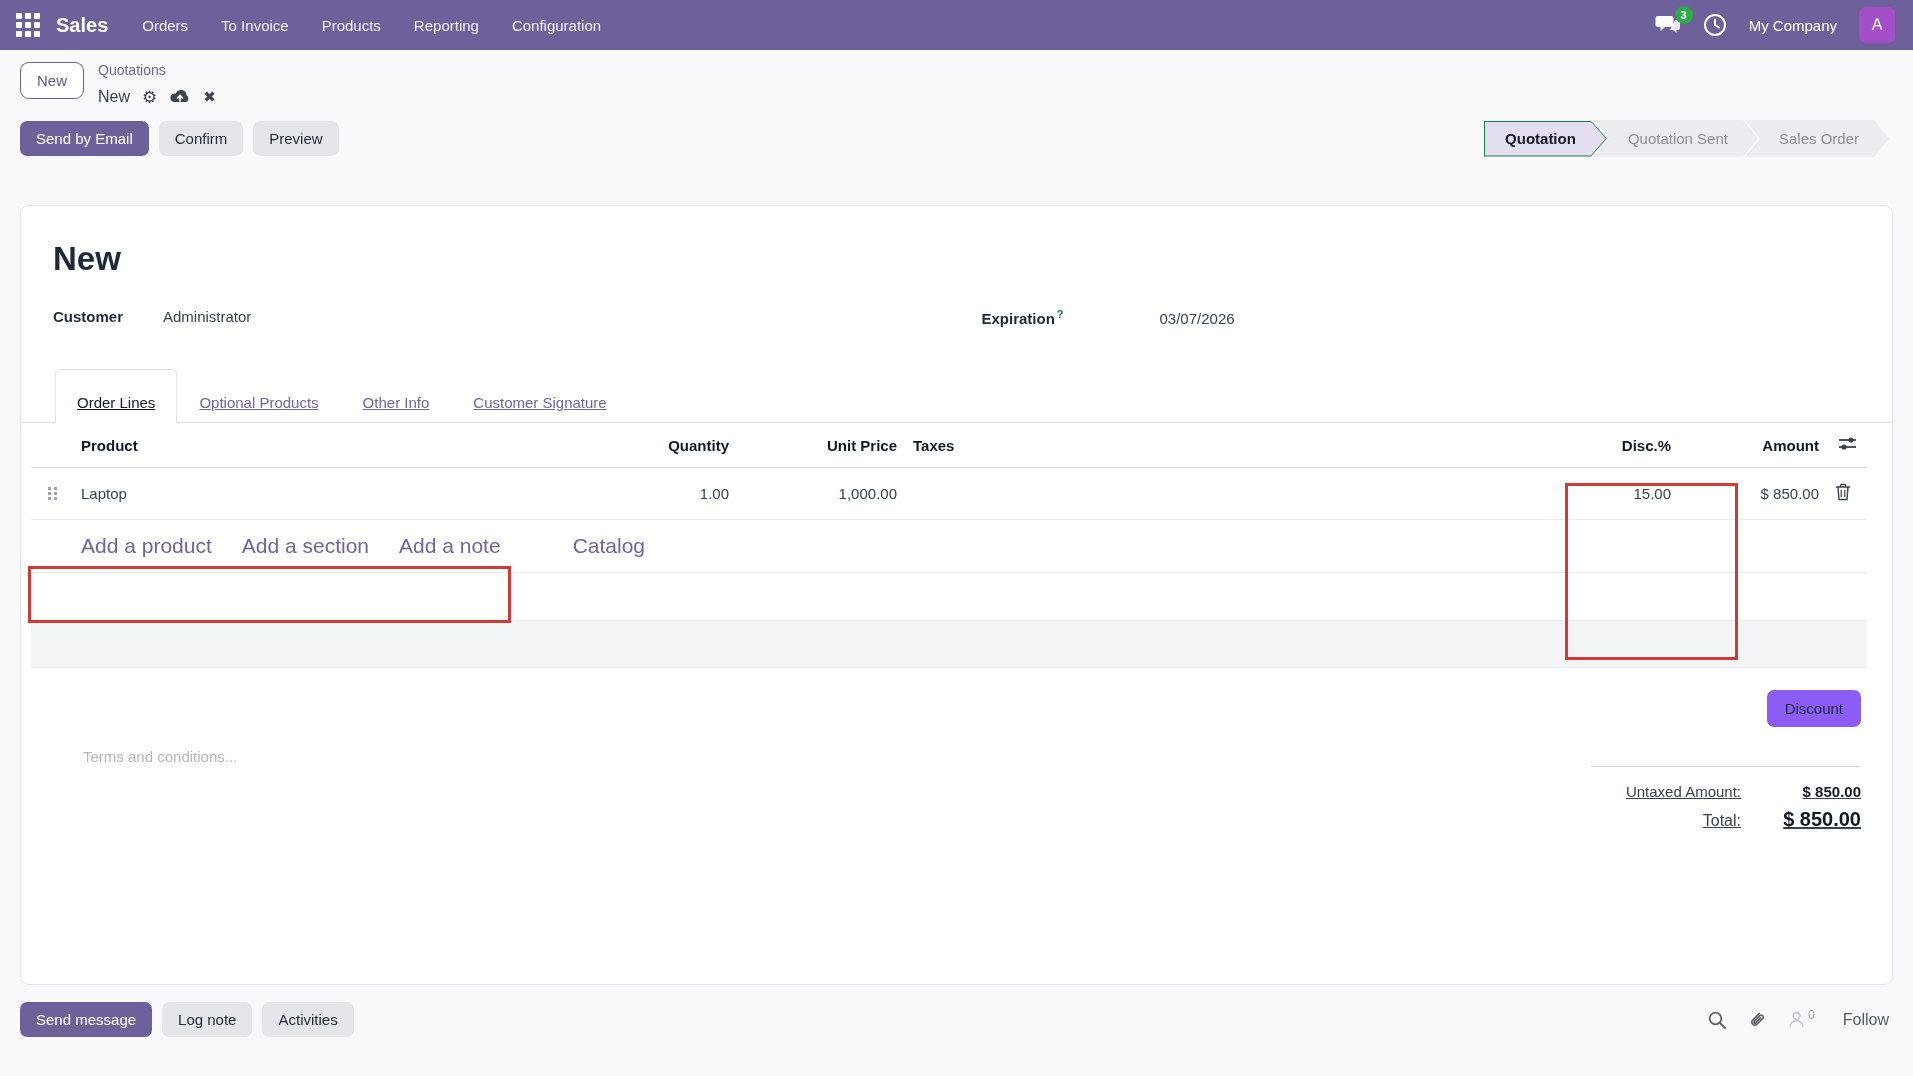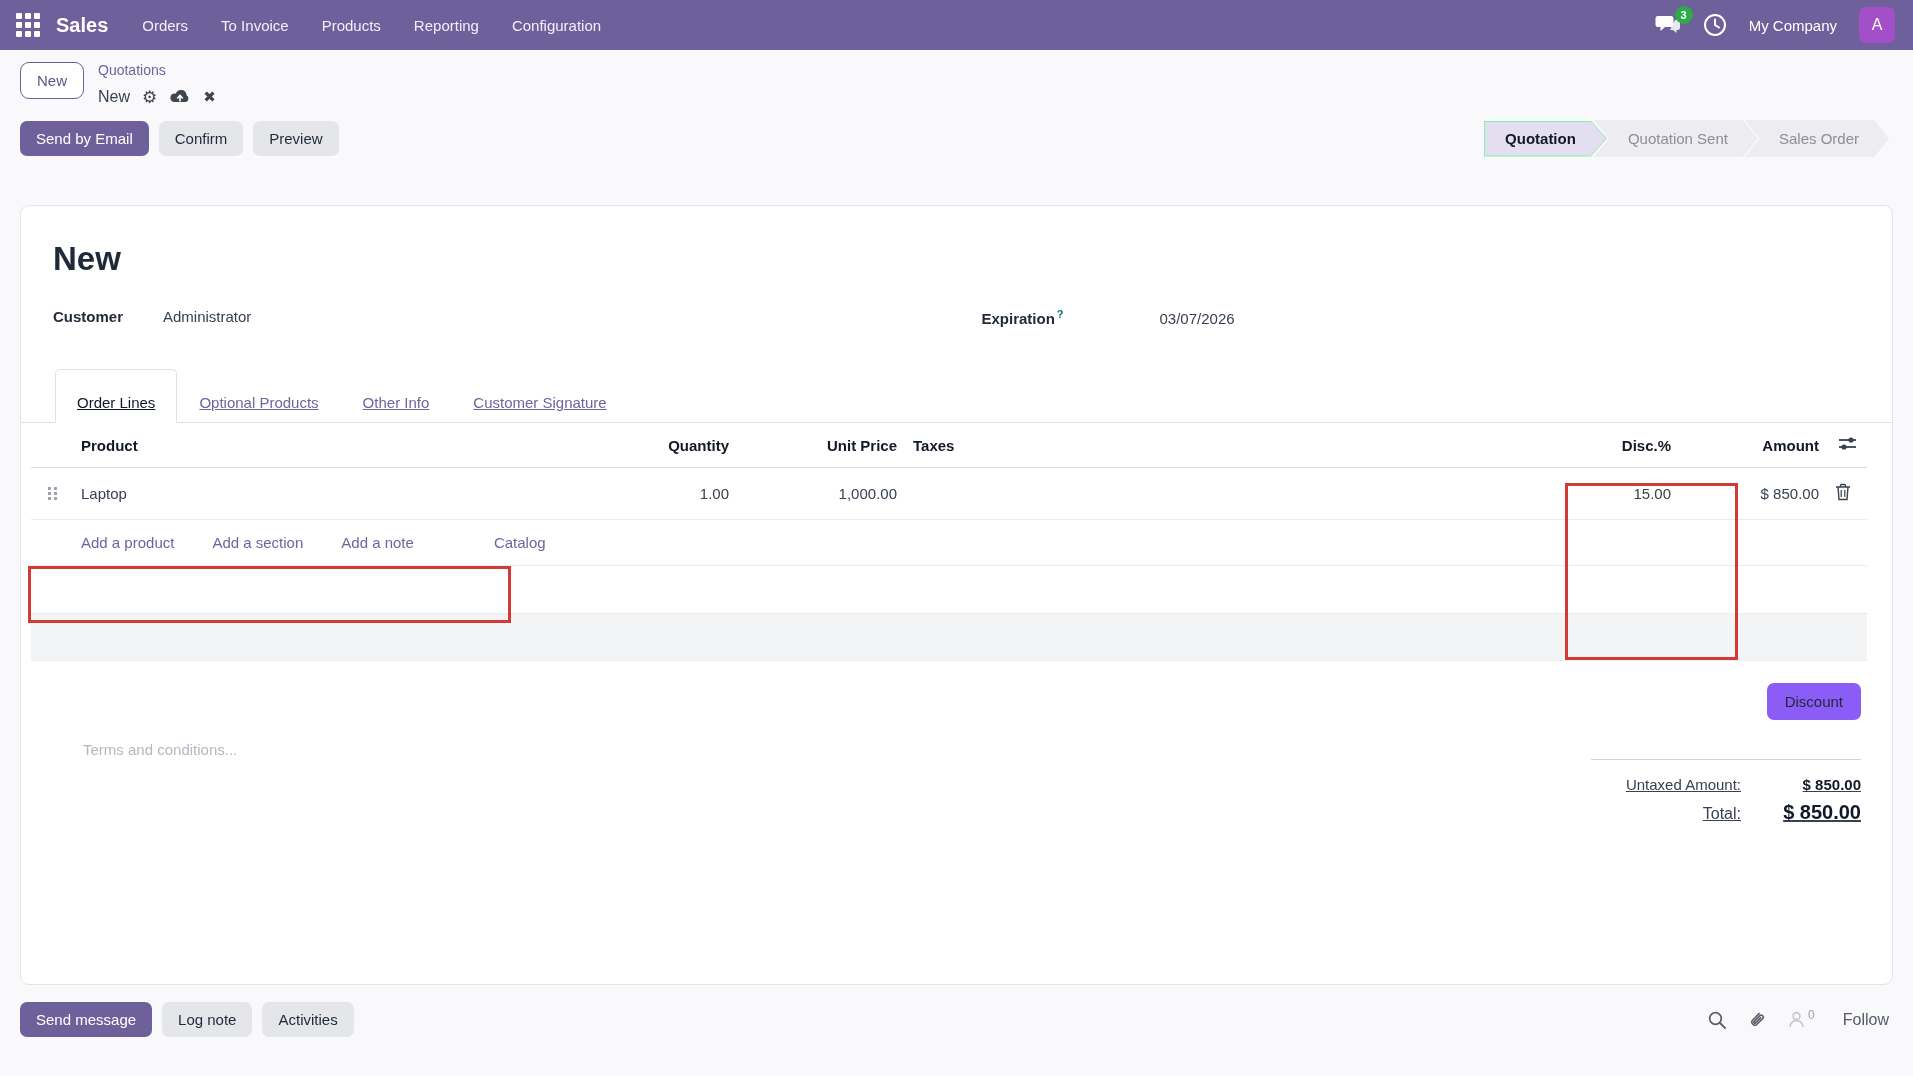--- a/index.html
+++ b/index.html
@@ -50,21 +50,21 @@
   
   .statusbar { margin-left:auto; display:flex; align-items:center; }
   .stage {
     position:relative; height:37px; display:flex; align-items:center;
     font-size:15px; color:#8a8f99; background:#ececf1;
     padding:0 30px 0 34px;
     clip-path:polygon(0 0, calc(100% - 15px) 0, 100% 50%, calc(100% - 15px) 100%, 0 100%, 15px 50%);
     margin-left:-13px; cursor:pointer;
   }
   .stage-active-outer {
-    height:36px; background:#86efac; z-index:2; margin-left:0; display:flex;
+    height:36px; background:#15803d; z-index:2; margin-left:0; display:flex;
     clip-path:polygon(0 0, calc(100% - 16px) 0, 100% 50%, calc(100% - 16px) 100%, 0 100%);
     cursor:pointer;
   }
   .stage-active-inner {
     margin:1px; flex:1; display:flex; align-items:center; background:#e4dff0;
     clip-path:polygon(0 0, calc(100% - 15px) 0, 100% 50%, calc(100% - 15px) 100%, 0 100%);
     padding:0 30px 0 20px; font-size:15px; font-weight:700; color:#111827;
   }
   
   .sheet {
@@ -96,21 +96,21 @@
   table.olines { border-collapse:collapse; width:1836px; margin-left:10px; table-layout:fixed; }
   .olines th { font-size:15px; font-weight:700; color:#111827; padding:13px 8px; border-bottom:1px solid #d8dadd; }
   .olines td { font-size:15px; color:#374151; padding:15px 8px; border-bottom:1px solid #e9ecef; }
   .th-left, .td-left { text-align:left; }
   .th-right, .td-right { text-align:right; }
   .cell-product { padding-left:4px; }
   .handle-cell { vertical-align:middle; }
   .drag-handle { display:grid; grid-template-columns:repeat(2,3px); grid-gap:2px 3px; width:9px; margin:0 auto; cursor:grab; }
   .drag-handle i { width:3px; height:3px; background:#9ca3af; }
   .addrow td { padding:14px 8px; }
-  .addlinks { display:flex; gap:38px; font-size:15px; }
+  .addlinks { display:flex; gap:30px; font-size:21px; }
   .addlinks a { color:#71639e; cursor:pointer; text-decoration:none; }
   .catalog-link { margin-left:42px; }
   .blank-row td { padding:0; height:48px; border-bottom:1px solid #e9ecef; }
   .blank-row.gray td { background:#f3f4f6; height:47px; }
   .cols-icon, .trash-icon, .search-icon, .clip-icon, .person-icon { cursor:pointer; }
   
   .sheet-bottom { position:relative; height:200px; }
   .terms { position:absolute; left:62px; top:80px; font-size:15px; color:#b3b8c0; cursor:text; }
   .totals { position:absolute; right:31px; top:22px; width:270px; }
   .btn-discount {

